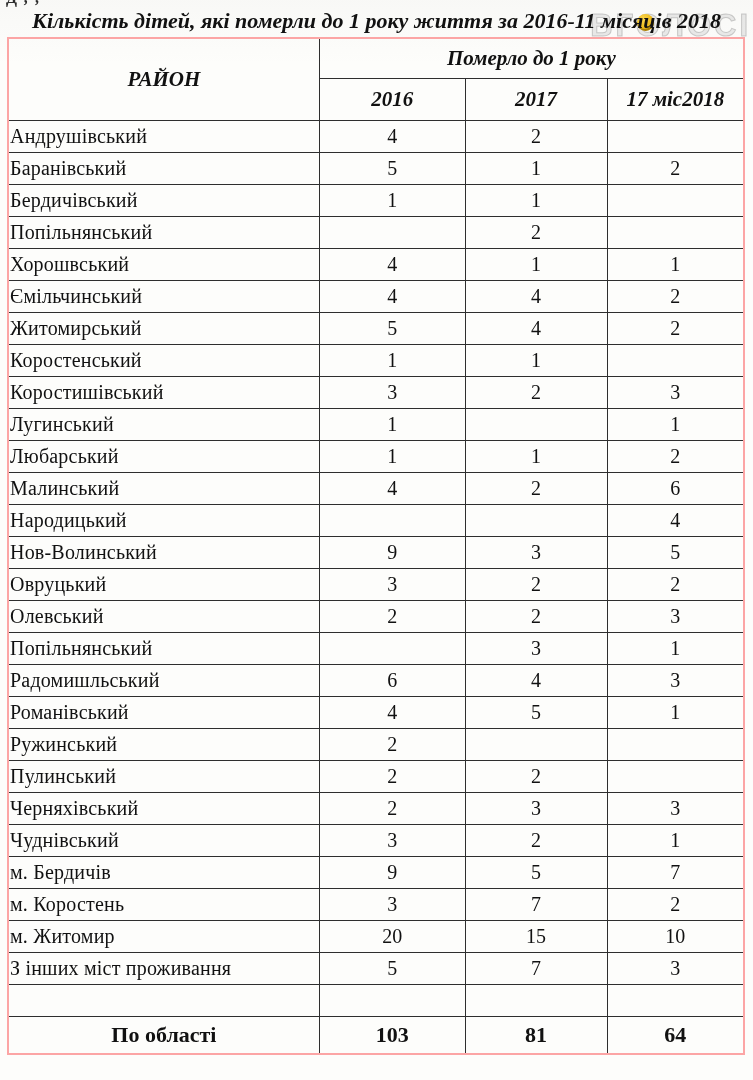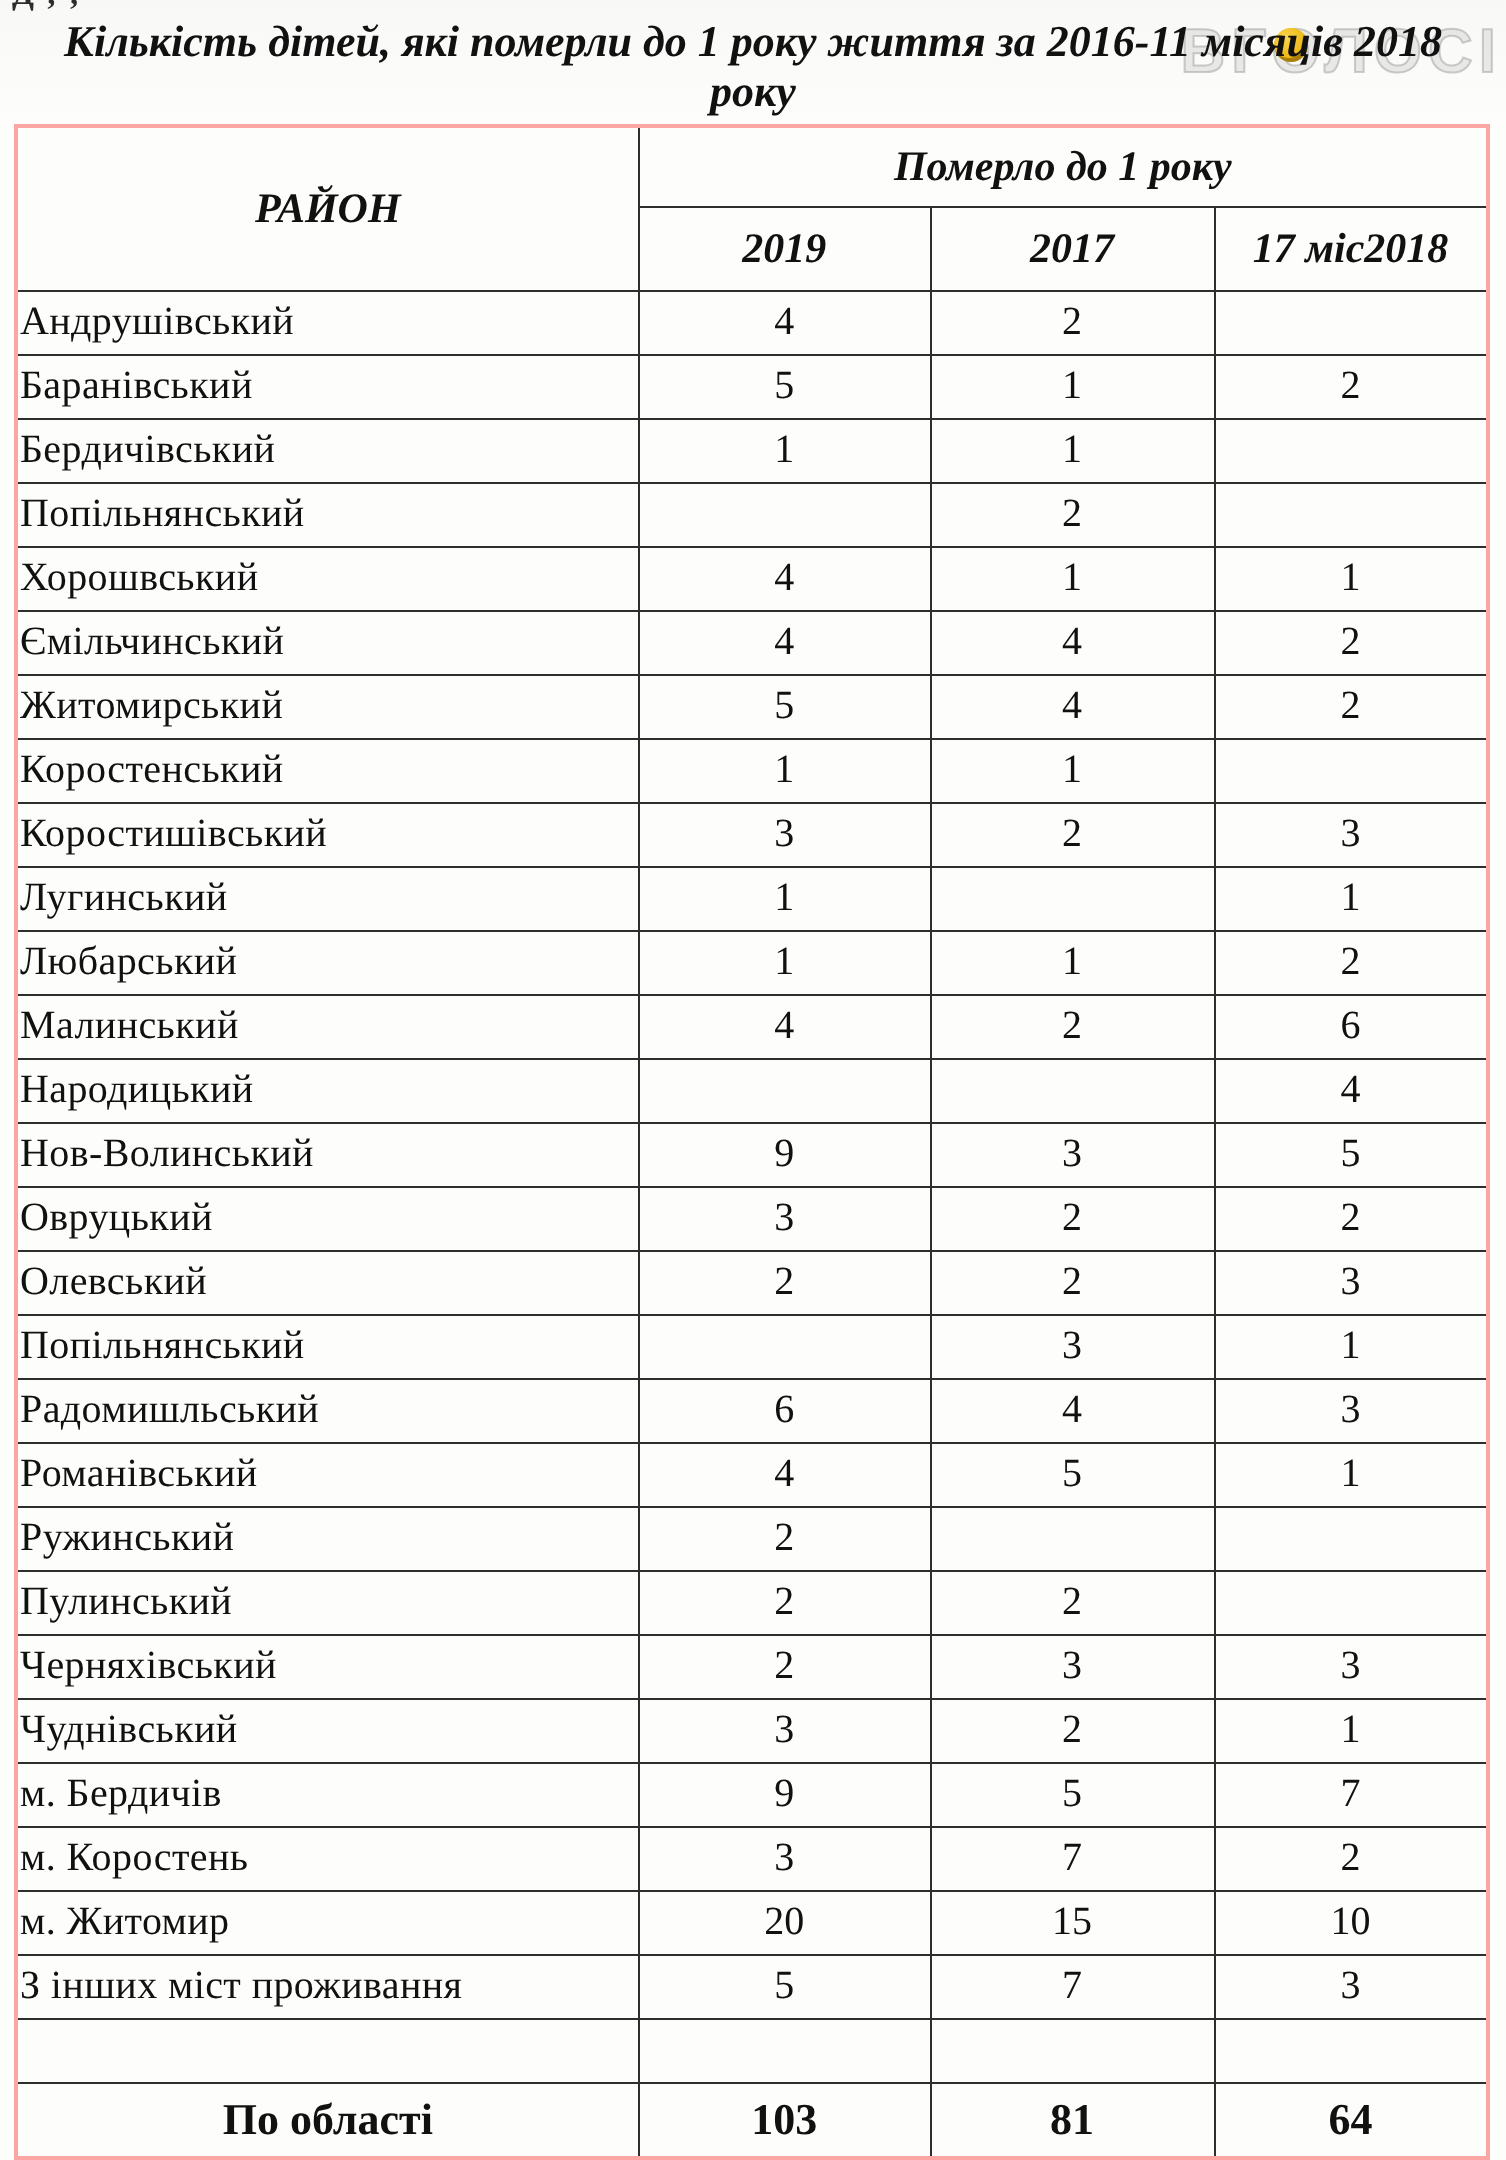--- a/index.html
+++ b/index.html
@@ -115,37 +115,36 @@
 
   <div class="corner-fragment">Д‚‚</div>
 
   <div class="watermark">
     <span>ВГОЛОСІ</span>
     <span class="watermark-dot"></span>
   </div>
 
   <div class="title">
     <span>Кількість дітей, які померли до 1 року життя за 2016-11 місяців 2018</span>
-    <span class="line2">року</span>
   </div>
 
   <table class="district-table">
     <colgroup>
       <col style="width:42.3%">
       <col style="width:19.8%">
       <col style="width:19.3%">
       <col style="width:18.6%">
     </colgroup>
     <thead>
       <tr>
         <th class="district-head" rowspan="2">РАЙОН</th>
         <th class="group-head" colspan="3">Померло до 1 року</th>
       </tr>
       <tr class="year-row">
-        <th>2019</th>
+        <th>2016</th>
         <th>2017</th>
         <th>17 міс2018</th>
       </tr>
     </thead>
     <tbody>
         <tr>
           <td class="district-cell">Андрушівський</td>
           <td class="value-cell">4</td>
           <td class="value-cell">2</td>
           <td class="value-cell"></td>

